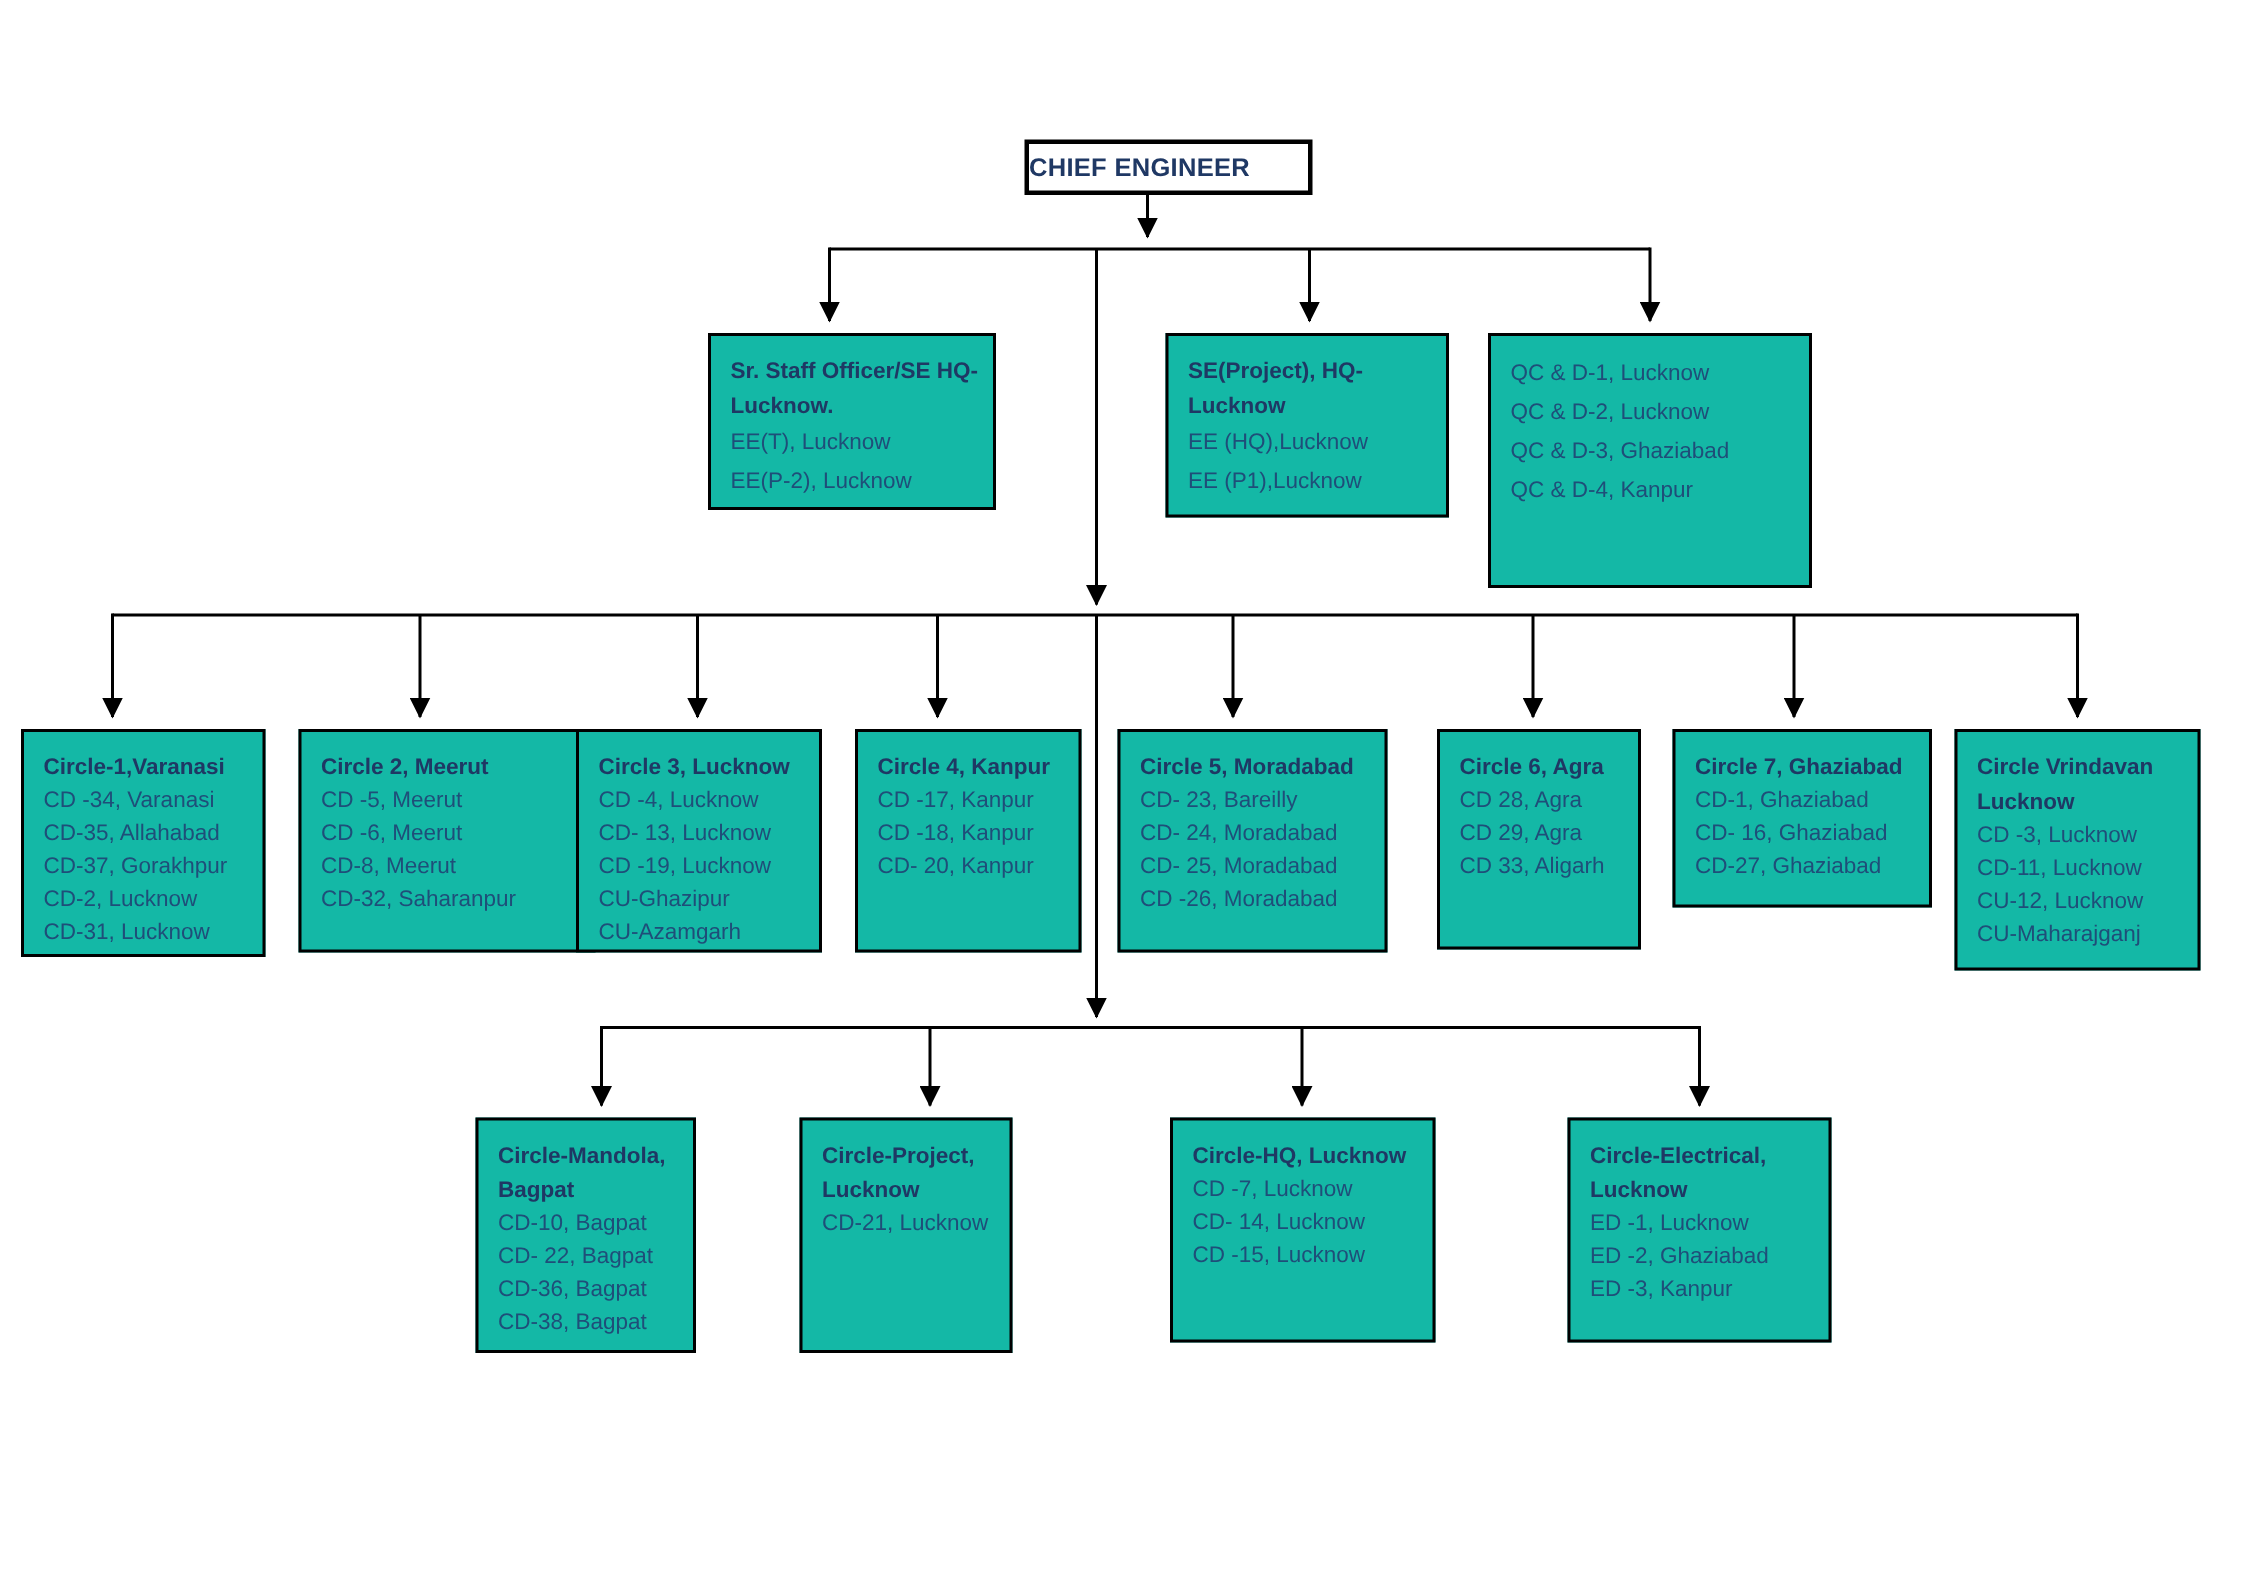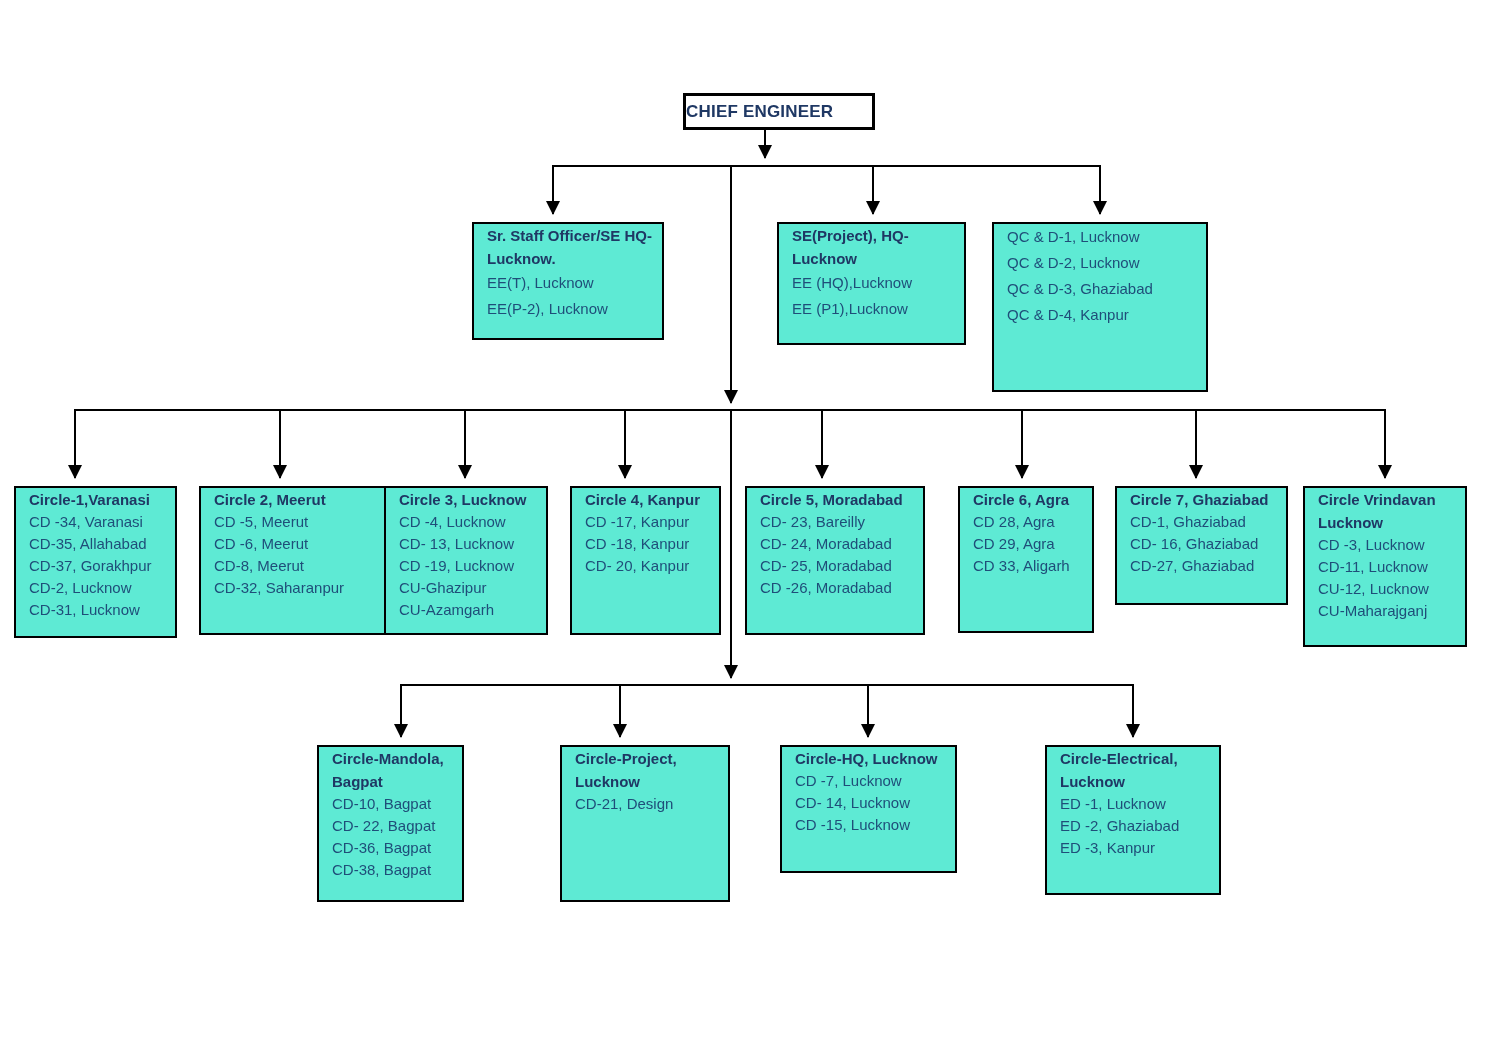--- a/index.html
+++ b/index.html
@@ -10,24 +10,24 @@
     background:#ffffff;
     font-family:"Liberation Sans", sans-serif;
     overflow:hidden;
   }
   .connector-layer{
     position:absolute;
     left:0;top:0;width:1500px;height:1061px;
   }
   .node{
     position:absolute;
-    background:#5eead4;
+    background:#14b8a6;
     border:2px solid #000000;
     box-sizing:border-box;
-    padding:0 6px 6px 13px;
+    padding:12px 6px 6px 13px;
   }
   .node .title{
     font-weight:bold;
     font-size:15px;
     line-height:23px;
     color:#1f3864;
   }
   .node .item{
     font-size:15px;
     line-height:22px;
@@ -176,26 +176,26 @@
   </div>
 
   <div class="node" style="left:317px;top:745px;width:147px;height:157px">
     <div class="title">Circle-Mandola, Bagpat</div>
     <div class="item">CD-10, Bagpat</div>
     <div class="item">CD- 22, Bagpat</div>
     <div class="item">CD-36, Bagpat</div>
     <div class="item">CD-38, Bagpat</div>
   </div>
 
-  <div class="node" style="left:560px;top:745px;width:170px;height:157px">
+  <div class="node" style="left:533px;top:745px;width:142px;height:157px">
     <div class="title">Circle-Project, Lucknow</div>
-    <div class="item">CD-21, Design</div>
-  </div>
-
-  <div class="node" style="left:780px;top:745px;width:177px;height:128px;padding-right:4px">
+    <div class="item">CD-21, Lucknow</div>
+  </div>
+
+  <div class="node" style="left:780px;top:745px;width:177px;height:150px;padding-right:4px">
     <div class="title">Circle-HQ, Lucknow</div>
     <div class="item">CD -7, Lucknow</div>
     <div class="item">CD- 14, Lucknow</div>
     <div class="item">CD -15, Lucknow</div>
   </div>
 
   <div class="node" style="left:1045px;top:745px;width:176px;height:150px">
     <div class="title">Circle-Electrical, Lucknow</div>
     <div class="item">ED -1, Lucknow</div>
     <div class="item">ED -2, Ghaziabad</div>

